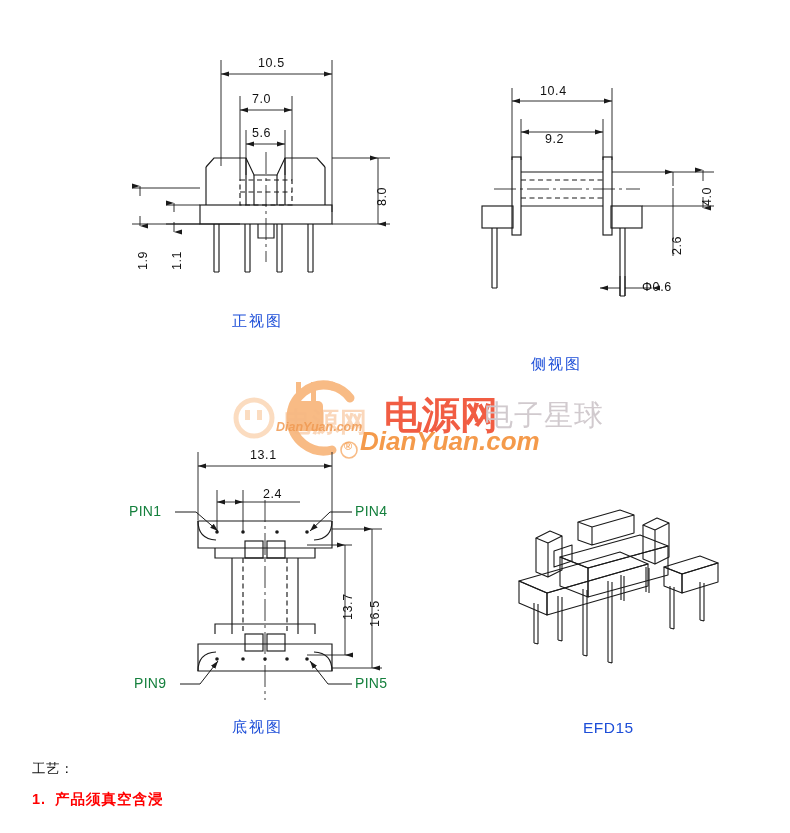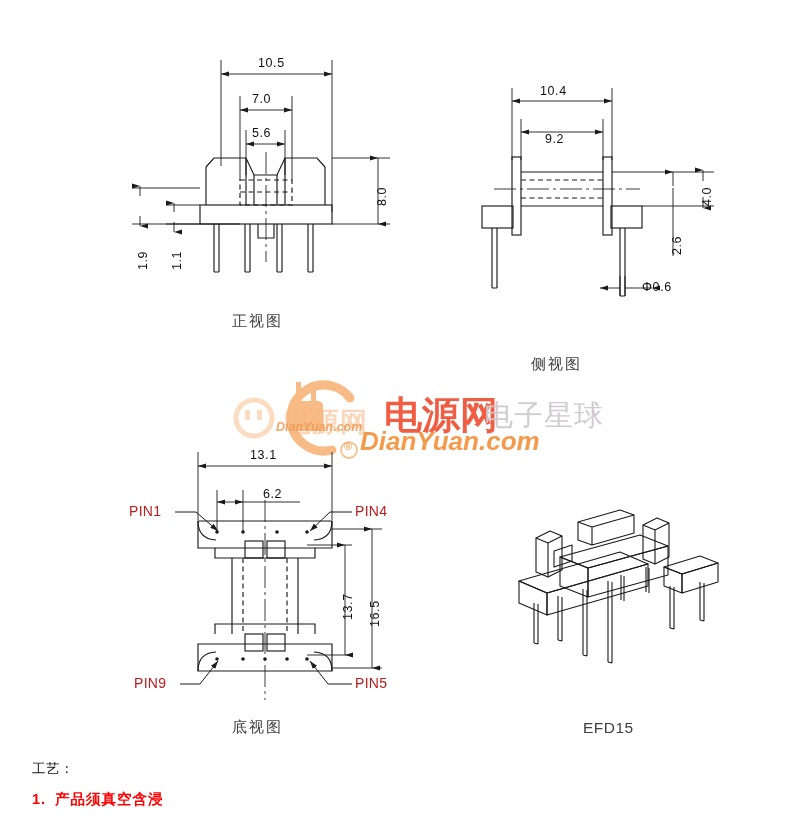--- a/index.html
+++ b/index.html
@@ -36,42 +36,42 @@
   .svg-layer {
     position: absolute;
     left: 0; top: 0;
     width: 790px; height: 833px;
   }
 
   
   .caption {
     position: absolute;
     font-size: 15px;
-    color: #404040;
+    color: #1d4ed8;
     white-space: nowrap;
     letter-spacing: 2px;
   }
   .caption-latin { letter-spacing: 0.5px; font-size: 15.5px; }
 
   
   .dim {
     position: absolute;
     font-size: 12.5px;
     color: #111;
     white-space: nowrap;
     letter-spacing: 0.6px;
   }
   .dim-rot {
     transform-origin: 0 0;
     transform: rotate(-90deg);
   }
   .pin-label {
     position: absolute;
     font-size: 14px;
-    color: #b91c1c;
+    color: #15803d;
     white-space: nowrap;
     letter-spacing: 0.3px;
   }
 
   
   .note-title {
     position: absolute;
     left: 32px;
     top: 760px;
     font-size: 13.5px;
@@ -404,21 +404,21 @@
   <div class="caption" style="left:232px; top:312px;">正视图</div>
 
   <div class="dim" style="left:540px; top:84px;">10.4</div>
   <div class="dim" style="left:545px; top:115px;margin-top:17px;">9.2</div>
   <div class="dim dim-rot" style="left:700px; top:206px;">4.0</div>
   <div class="dim dim-rot" style="left:670px; top:255px;">2.6</div>
   <div class="dim" style="left:642px; top:280px;">Φ0.6</div>
   <div class="caption" style="left:531px; top:313px;margin-top:42px;">侧视图</div>
 
   <div class="dim" style="left:250px; top:448px;">13.1</div>
-  <div class="dim" style="left:263px; top:487px;">6.2</div>
+  <div class="dim" style="left:263px; top:487px;">2.4</div>
   <div class="dim dim-rot" style="left:341px; top:620px;">13.7</div>
   <div class="dim dim-rot" style="left:368px; top:627px;">16.5</div>
 
   <div class="pin-label" style="left:129px; top:503px;">PIN1</div>
   <div class="pin-label" style="left:355px; top:503px;">PIN4</div>
   <div class="pin-label" style="left:134px; top:675px;">PIN9</div>
   <div class="pin-label" style="left:355px; top:675px;">PIN5</div>
 
   <div class="caption" style="left:232px; top:718px;">底视图</div>
 

